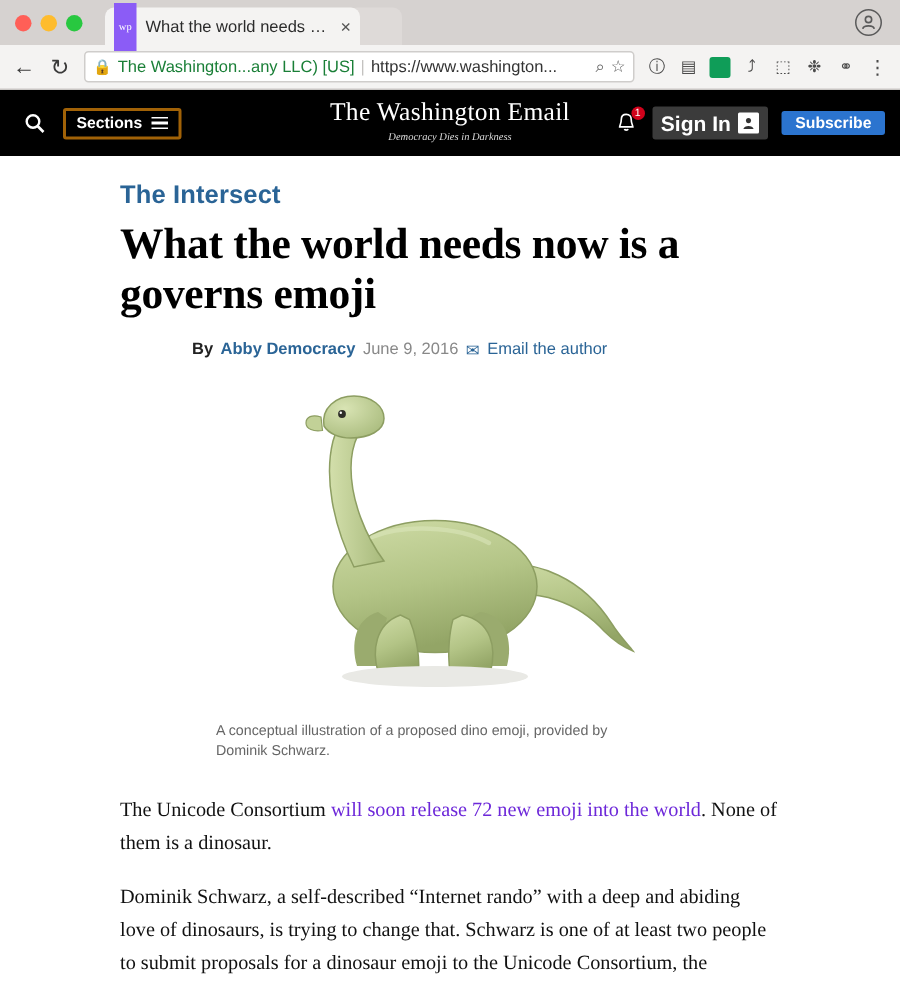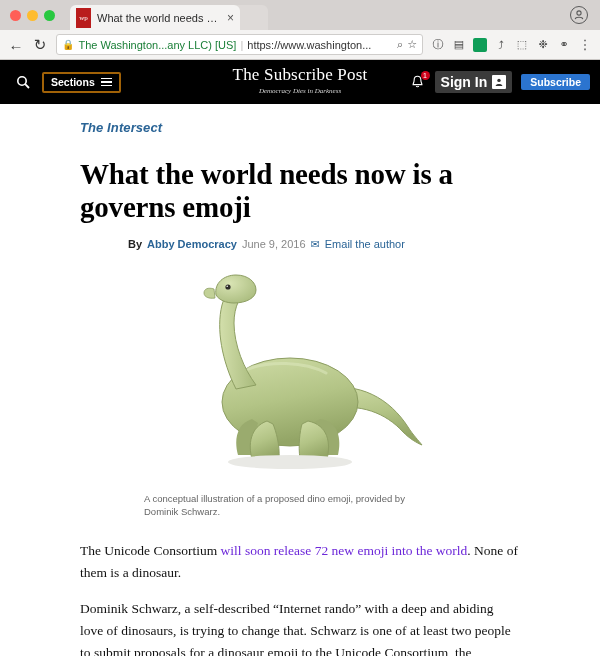--- a/index.html
+++ b/index.html
@@ -39,22 +39,22 @@
     background: #f4f3f2;
     border-radius: 6px 6px 0 0;
     display: flex;
     align-items: center;
     padding: 0 6px;
     font-size: 11px;
     color: #2b2b2b;
     position: relative;
   }
   .tab-favicon {
-    width: 15px; height: 20px;
-    background: #b91c1c;
+    width: 15px; height: 32px;
+    background: #8b5cf6;
     color: #fff;
     font-size: 7px;
     font-family: "Liberation Serif", serif;
     display: flex; align-items: center; justify-content: center;
     margin-right: 6px;
     flex: 0 0 auto;
   }
   .tab-title {
     white-space: nowrap; overflow: hidden; text-overflow: ellipsis;
     flex: 1 1 auto;
@@ -186,25 +186,24 @@
     color:#fff; font-size: 10.5px; font-weight:bold;
     height: 16px; padding: 0 9px;
     display:flex; align-items:center;
     border-radius: 2px;
   }
 
   
   .article { padding: 16px 80px 0 80px; }
   .kicker {
     color: #2a6496;
-    font-size: 13px;
+    font-size: 17px;
     font-weight: bold;
     letter-spacing: 0.1px;
-    margin-bottom: 23px;
-    font-style: italic;
+    margin-bottom: 7px;
   }
   .headline {
     font-family: "Liberation Serif", serif;
     font-size: 29px;
     font-weight: bold;
     line-height: 1.13;
     color: #000;
     margin: 0 0 14px 0;
     letter-spacing: -0.2px;
   }
@@ -300,21 +299,21 @@
     <div class="wp-sections">
       <span>Sections</span>
       <span class="hamburger">
           <i></i>
           <i></i>
           <i></i>
         </span>
     </div>
 
     <div class="wp-masthead">
-      <div class="wp-logo">The Subscribe Post</div>
+      <div class="wp-logo">The Washington Email</div>
       <div class="wp-tagline">Democracy Dies in Darkness</div>
     </div>
 
     <div class="wp-right">
       <div class="bell-wrap">
         <svg width="13" height="14" viewBox="0 0 13 14" aria-hidden="true">
           <path d="M6.5 1.2 C4.3 1.2 3.2 2.7 3.2 4.6 C3.2 7.4 2.1 8.6 2.1 9.6 L10.9 9.6 C10.9 8.6 9.8 7.4 9.8 4.6 C9.8 2.7 8.7 1.2 6.5 1.2 Z" fill="none" stroke="#ffffff" stroke-width="1.1"></path>
           <path d="M5.3 11 C5.5 12 7.5 12 7.7 11" fill="none" stroke="#ffffff" stroke-width="1.1"></path>
         </svg>
         <span class="bell-badge">1</span>

